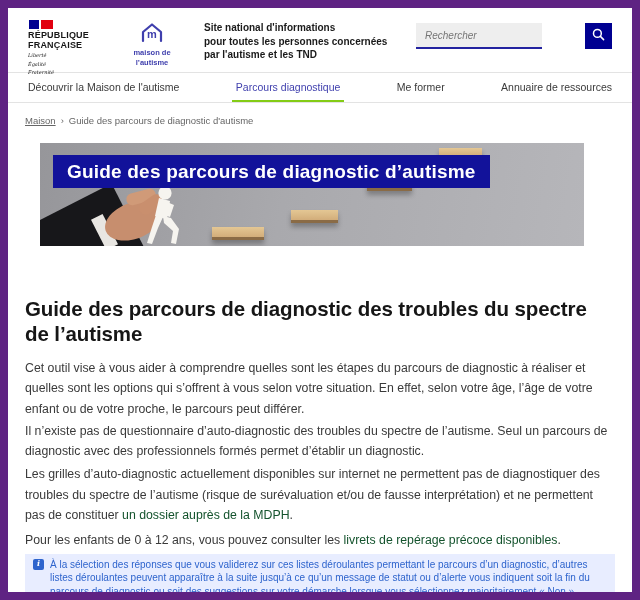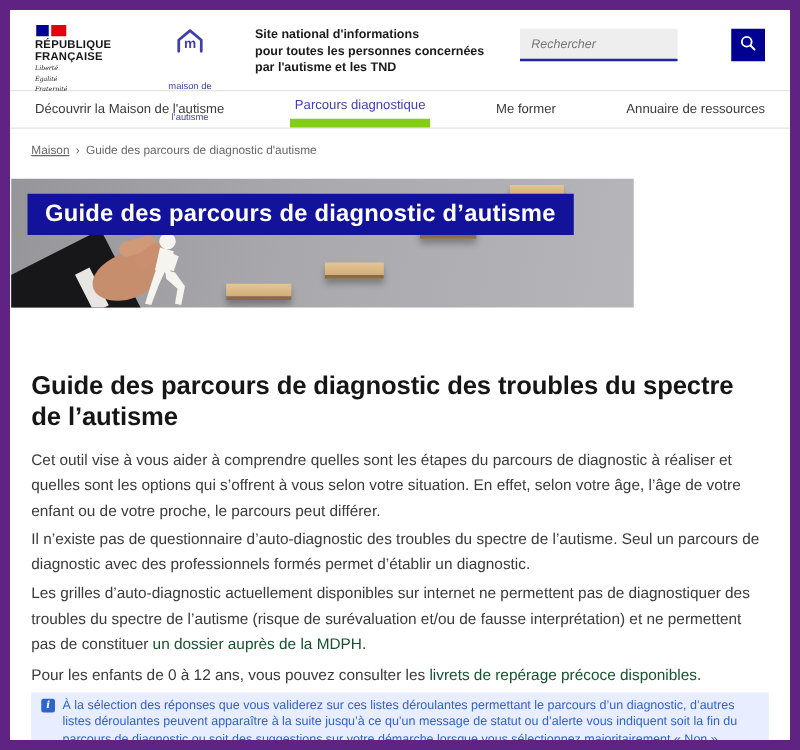--- a/index.html
+++ b/index.html
@@ -14,21 +14,21 @@
   }
   
   .header { height:64px; padding:12px 20px 0 20px; display:flex; align-items:flex-start; }
   .marianne { width:72px; cursor:pointer; }
   .flag { display:flex; gap:2px; margin-bottom:2px; margin-left:1px; }
   .flag .fb { width:10px; height:9px; background:#000091; }
   .flag .fr { width:12px; height:9px; background:#e1000f; }
   .rep { font-size:9px; font-weight:bold; color:#161616; line-height:9.5px; letter-spacing:.2px; }
   .motto { font-family:"DejaVu Serif", serif; font-style:italic; font-size:5px; color:#161616; line-height:6.5px; margin-top:2px; }
   .maison { margin-left:26px; width:52px; text-align:center; cursor:pointer; padding-top:2px; }
-  .maison-label { font-size:7.5px; font-weight:normal; color:#3f3fad; line-height:8px; margin-top:17px; }
+  .maison-label { font-size:7.5px; font-weight:bold; color:#3f3fad; line-height:8px; margin-top:2px; }
   .tagline { margin-left:26px; font-size:10px; font-weight:bold; color:#1a1a1a; line-height:13.5px; padding-top:1px; }
   .tagline span { display:block; }
   .search { margin-left:auto; display:flex; width:196px; height:26px; margin-top:3px;gap:43px; }
   .search input {
     flex:1; min-width:0; background:#eee; border:none; outline:none;
     border-bottom:2px solid #2323a0; font-style:italic; font-size:10px;
     color:#555; padding:0 9px; font-family:"Liberation Sans", sans-serif;
   }
   .search button {
     width:27px; height:26px; background:#000091; border:none; cursor:pointer;
@@ -36,28 +36,28 @@
   }
   
   .nav {
     height:31px; border-top:1px solid #e3e3e3; border-bottom:1px solid #e3e3e3;
     display:flex; align-items:stretch; justify-content:space-between; padding:0 16px;
   }
   .nav-item {
     font-size:10.5px; color:#3a3a3a; display:flex; align-items:center;
     padding:0 4px; cursor:pointer; border-bottom:2px solid transparent;
   }
-  .nav-item.active { color:#3f3fad; border-bottom:7px solid #84cc16; }
+  .nav-item.active { color:#3f3fad; border-bottom:2px solid #84cc16; }
   
   .breadcrumb { height:40px; padding:12px 0 0 17px; font-size:9.5px; color:#666; }
   .breadcrumb .home { color:#666; text-decoration:underline; cursor:pointer; }
   .breadcrumb .sep { margin:0 5px; }
   
   .hero {
-    margin-left:1px; width:498px; height:103px; position:relative; overflow:hidden;
+    margin-left:32px; width:544px; height:103px; position:relative; overflow:hidden;
     background:linear-gradient(100deg,#96969a 0%,#a9a9ad 45%,#b6b6ba 100%);
   }
   .hero-banner {
     position:absolute; left:13px; top:12px; height:33px; z-index:2;
     background:#12129a; color:#fff; font-size:19px; font-weight:bold;
     padding:0 14px; display:flex; align-items:center; white-space:nowrap; letter-spacing:.2px;
   }
   .block { position:absolute; background:linear-gradient(#e4c794,#d2ad7a); border-bottom:3px solid #8a6b46; box-shadow:0 4px 5px rgba(0,0,0,.28); }
   .b1 { left:172px; top:84px; width:52px; height:13px; }
   .b2 { left:251px; top:67px; width:47px; height:13px; }

